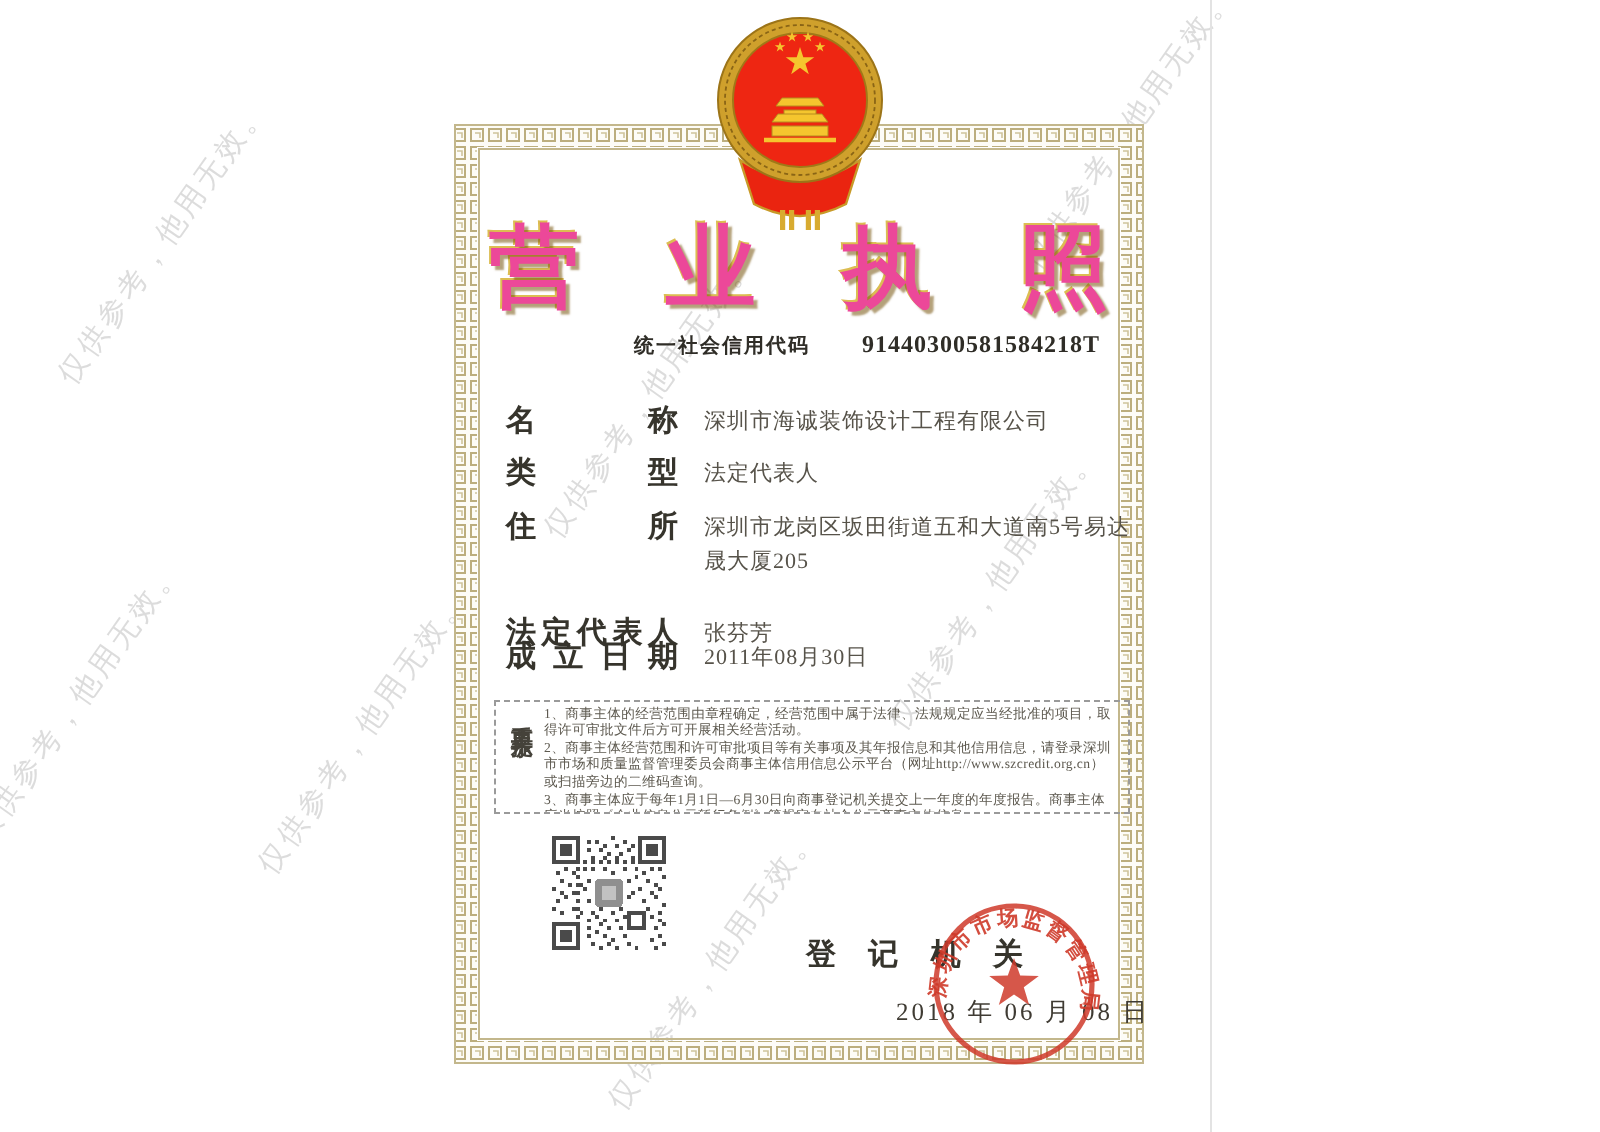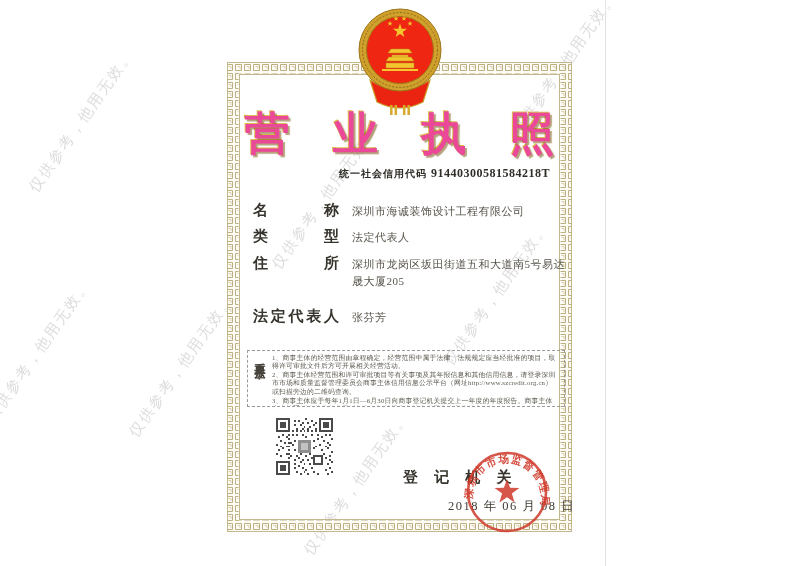--- a/index.html
+++ b/index.html
@@ -23,21 +23,21 @@
   
   .title { position:absolute; left:227px; top:104px; width:345px; text-align:center;
            font-size:45px; font-weight:bold; letter-spacing:16px; padding-left:16px;
            color:#ec4899; font-family:"Liberation Serif", serif;
            text-shadow:2px 2px 1px rgba(118,84,12,.55), -1px -1px 0 #dcbd52; }
 
   
   .code-row { position:absolute; left:300px; top:163px; width:250px; text-align:right;
               color:#2f2d27; white-space:nowrap; }
   .code-label { font-family:Liberation Mono, monospace; font-weight:bold; font-size:10px; letter-spacing:1px; }
-  .code-value { font-family:"Liberation Serif", serif; font-weight:bold; font-size:12px; margin-left:0; letter-spacing:.5px; }
+  .code-value { font-family:"Liberation Serif", serif; font-weight:bold; font-size:12px; margin-left:22px; letter-spacing:.5px; }
 
   
   .field { position:absolute; left:253px; width:330px; }
   .f-name{top:201px;} .f-type{top:227px;} .f-addr{top:254px;} .f-legal{top:294px;margin-top:13px;} .f-est{top:319px;}
   .f-label { display:inline-block; width:86px; font-family:"Liberation Sans", sans-serif;
              font-weight:bold; font-size:15px; color:#36342c;
              text-align:justify; text-align-last:justify; vertical-align:top; }
   .f-value { display:inline-block; width:214px; margin-left:13px; font-size:11px;
              color:#57534a; line-height:1.5; vertical-align:top; letter-spacing:.5px;
              font-family:"Liberation Serif", serif; padding-top:2px; }
@@ -126,20 +126,23 @@
   </div>
   <div class="field f-type">
     <span class="f-label">类型</span><span class="f-value">法定代表人</span>
   </div>
   <div class="field f-addr">
     <span class="f-label">住所</span><span class="f-value">深圳市龙岗区坂田街道五和大道南5号易达晟大厦205</span>
   </div>
   <div class="field f-legal">
     <span class="f-label">法定代表人</span><span class="f-value">张芬芳</span>
   </div>
+  <div class="field f-est">
+    <span class="f-label">成立日期</span><span class="f-value">2011年08月30日</span>
+  </div>
 
   <div class="notice">
     <div class="notice-side">重要提示</div>
     <div class="notice-body">
       <p>1、商事主体的经营范围由章程确定，经营范围中属于法律、法规规定应当经批准的项目，取得许可审批文件后方可开展相关经营活动。</p>
       <p>2、商事主体经营范围和许可审批项目等有关事项及其年报信息和其他信用信息，请登录深圳市市场和质量监督管理委员会商事主体信用信息公示平台（网址http://www.szcredit.org.cn）或扫描旁边的二维码查询。</p>
       <p>3、商事主体应于每年1月1日—6月30日向商事登记机关提交上一年度的年度报告。商事主体应当按照《企业信息公示暂行条例》等规定向社会公示商事主体信息。</p>
     </div>
   </div>
 

